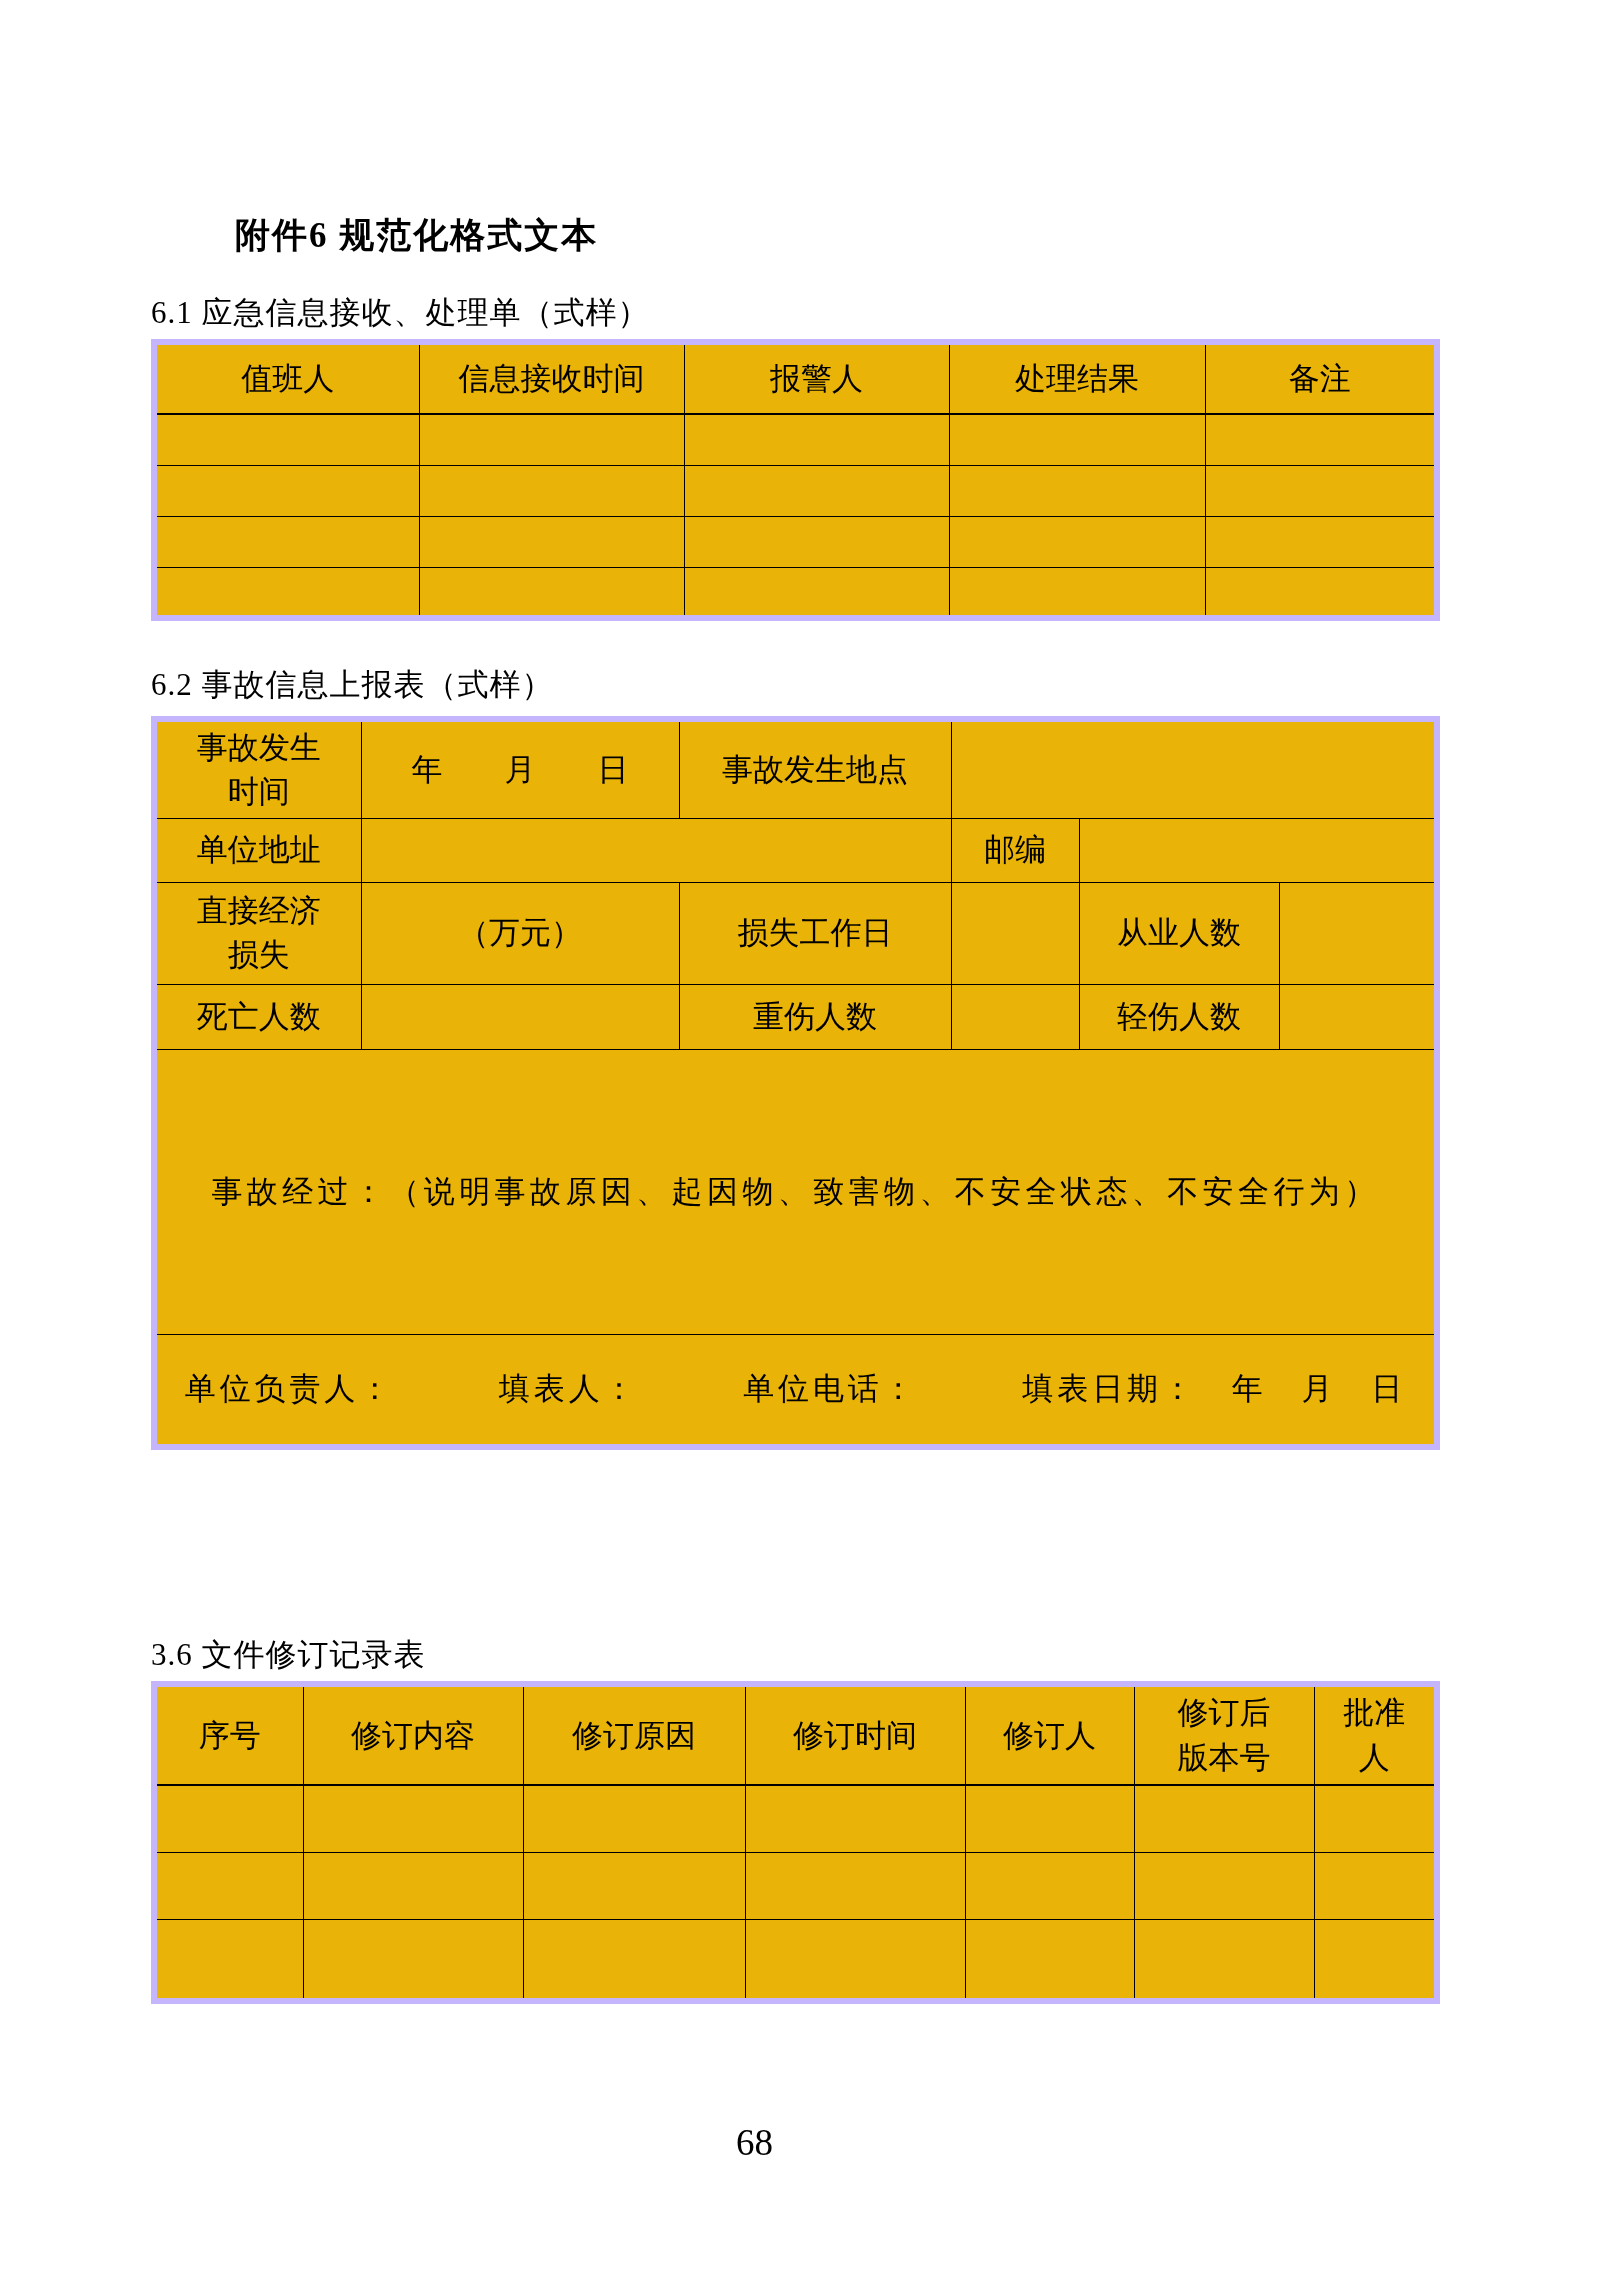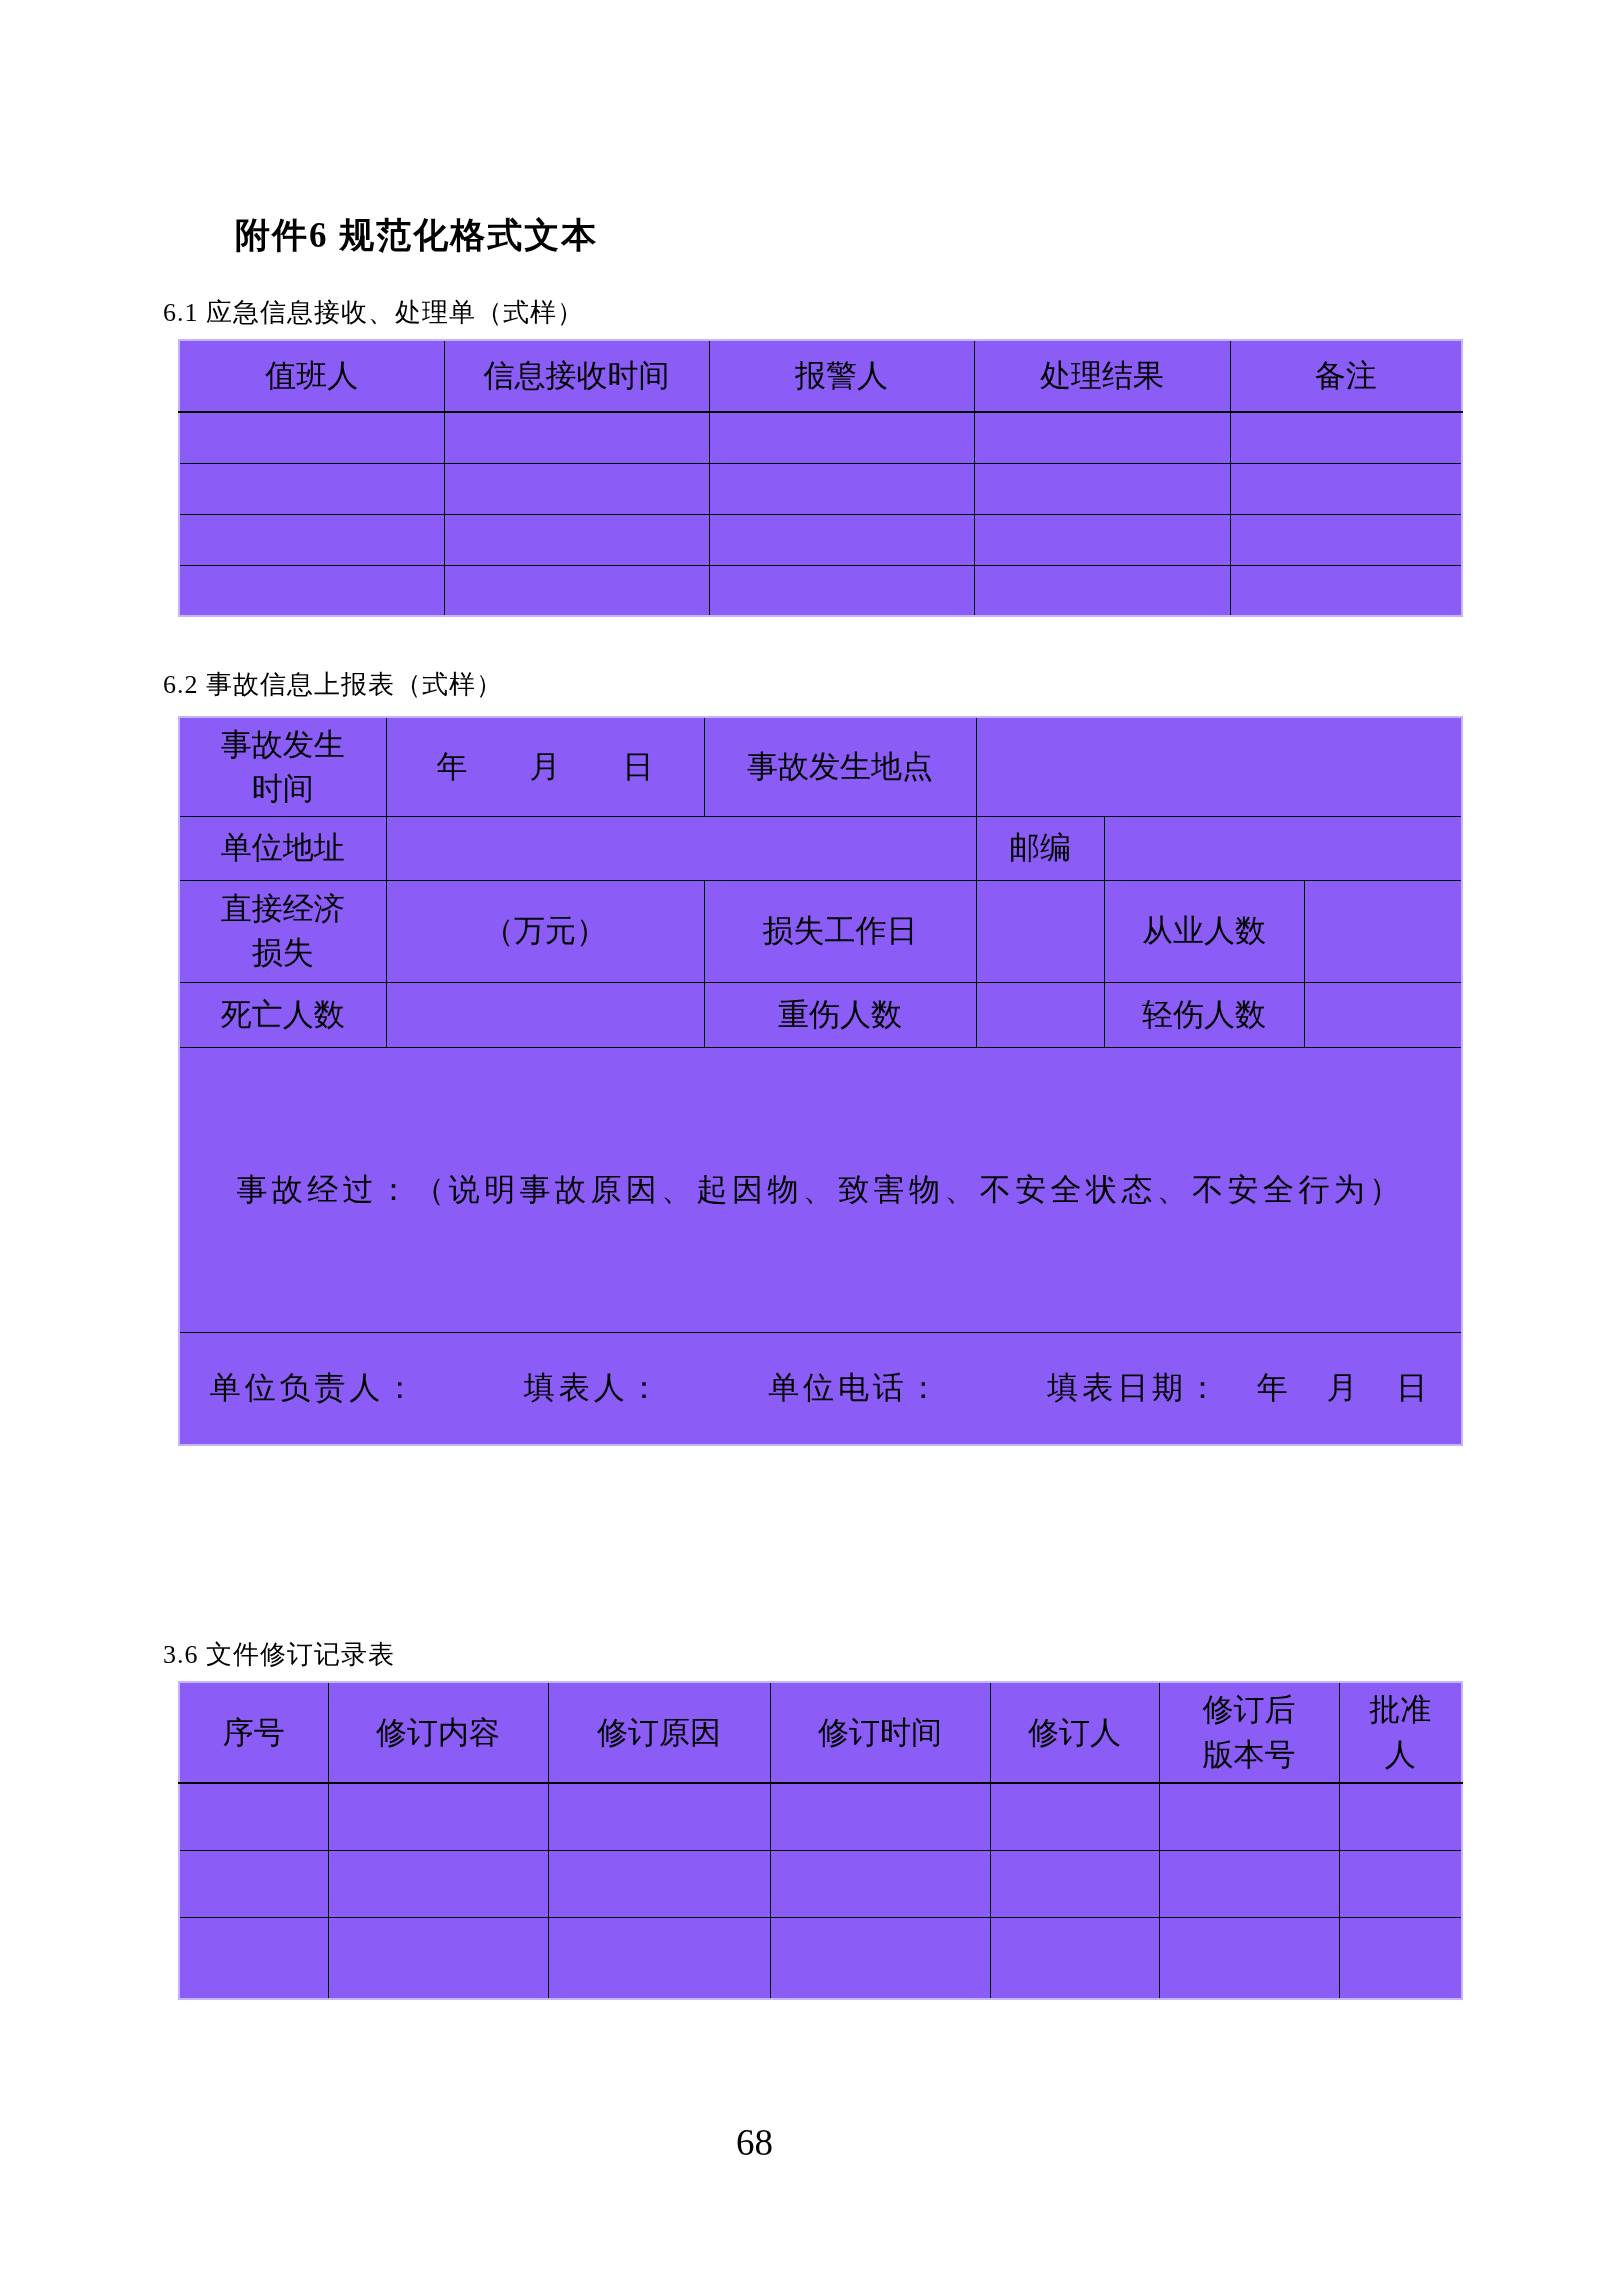--- a/index.html
+++ b/index.html
@@ -10,33 +10,32 @@
     font-family:"Liberation Serif","DejaVu Serif",serif;
     color:#000;
     overflow:hidden;
   }
   .doc-title{
     position:absolute;left:235px;top:214px;
     font-size:35px;font-weight:bold;line-height:43px;margin:0;
     letter-spacing:2px;
   }
   .sec-heading{
-    position:absolute;left:163px;
-    font-size:26px;line-height:43px;
+    position:absolute;left:151px;
+    font-size:31px;line-height:43px;
     letter-spacing:1px;
   }
   .h61{top:291px;}
   .h62{top:663px;}
   .h63{top:1633px;}
   table.t{
     position:absolute;left:151px;
     border-collapse:collapse;table-layout:fixed;
-    width:1282px;background:#8b5cf6;
-    border:2px solid #c4b5fd;
-    margin-left:27px;
+    width:1282px;background:#eab308;
+    border:6px solid #c4b5fd;
   }
   table.t th,table.t td{
     border:1px solid #000;
     font-weight:normal;
     font-size:31px;
     text-align:center;vertical-align:middle;
     padding:0;overflow:hidden;
   }
   table.t61{top:339px;}
   table.t62{top:716px;}

